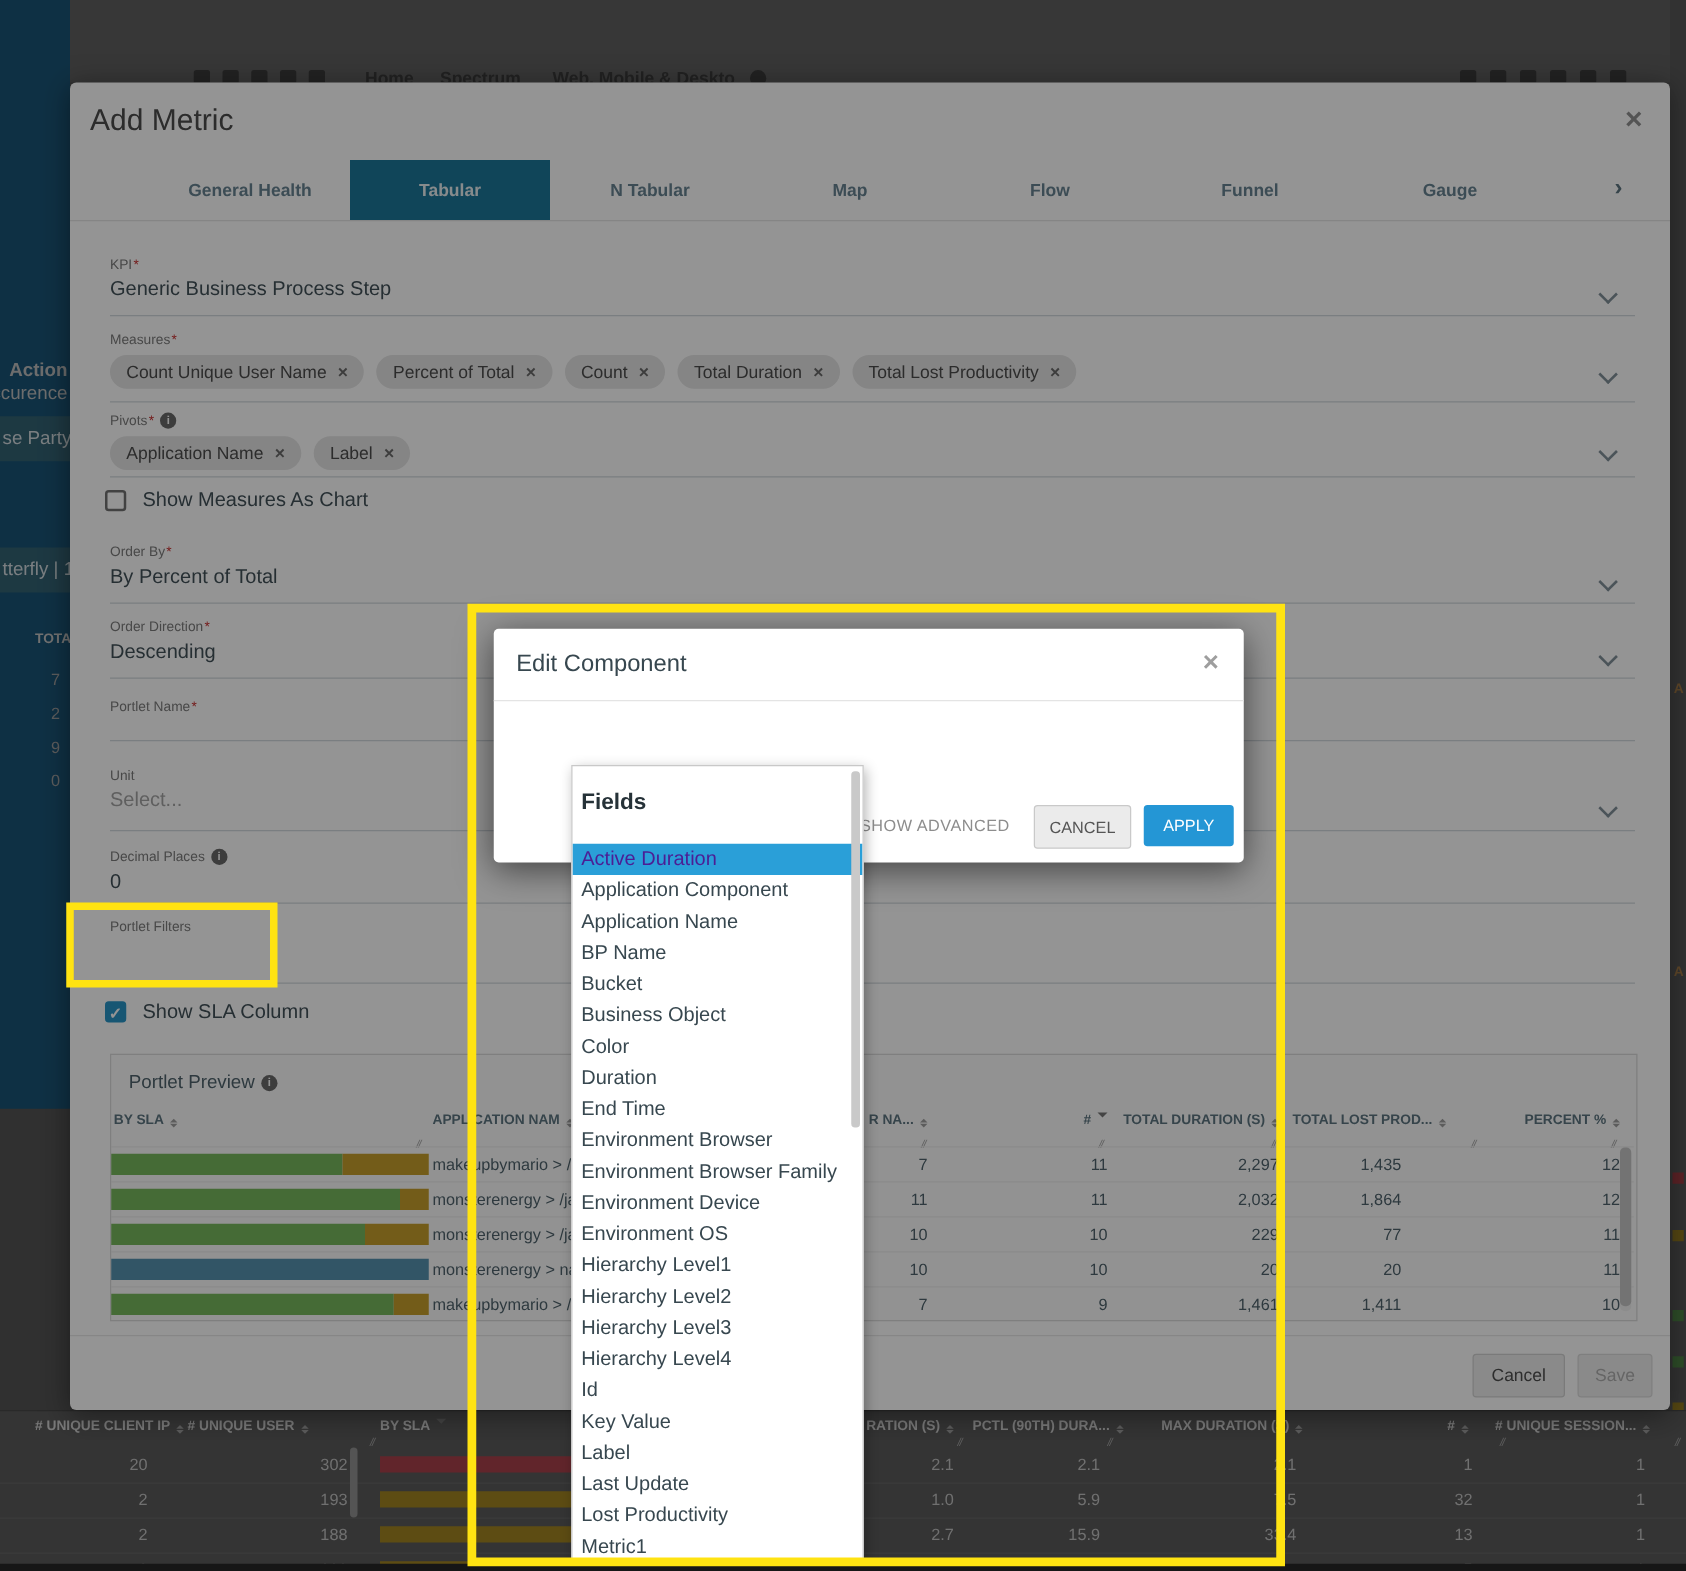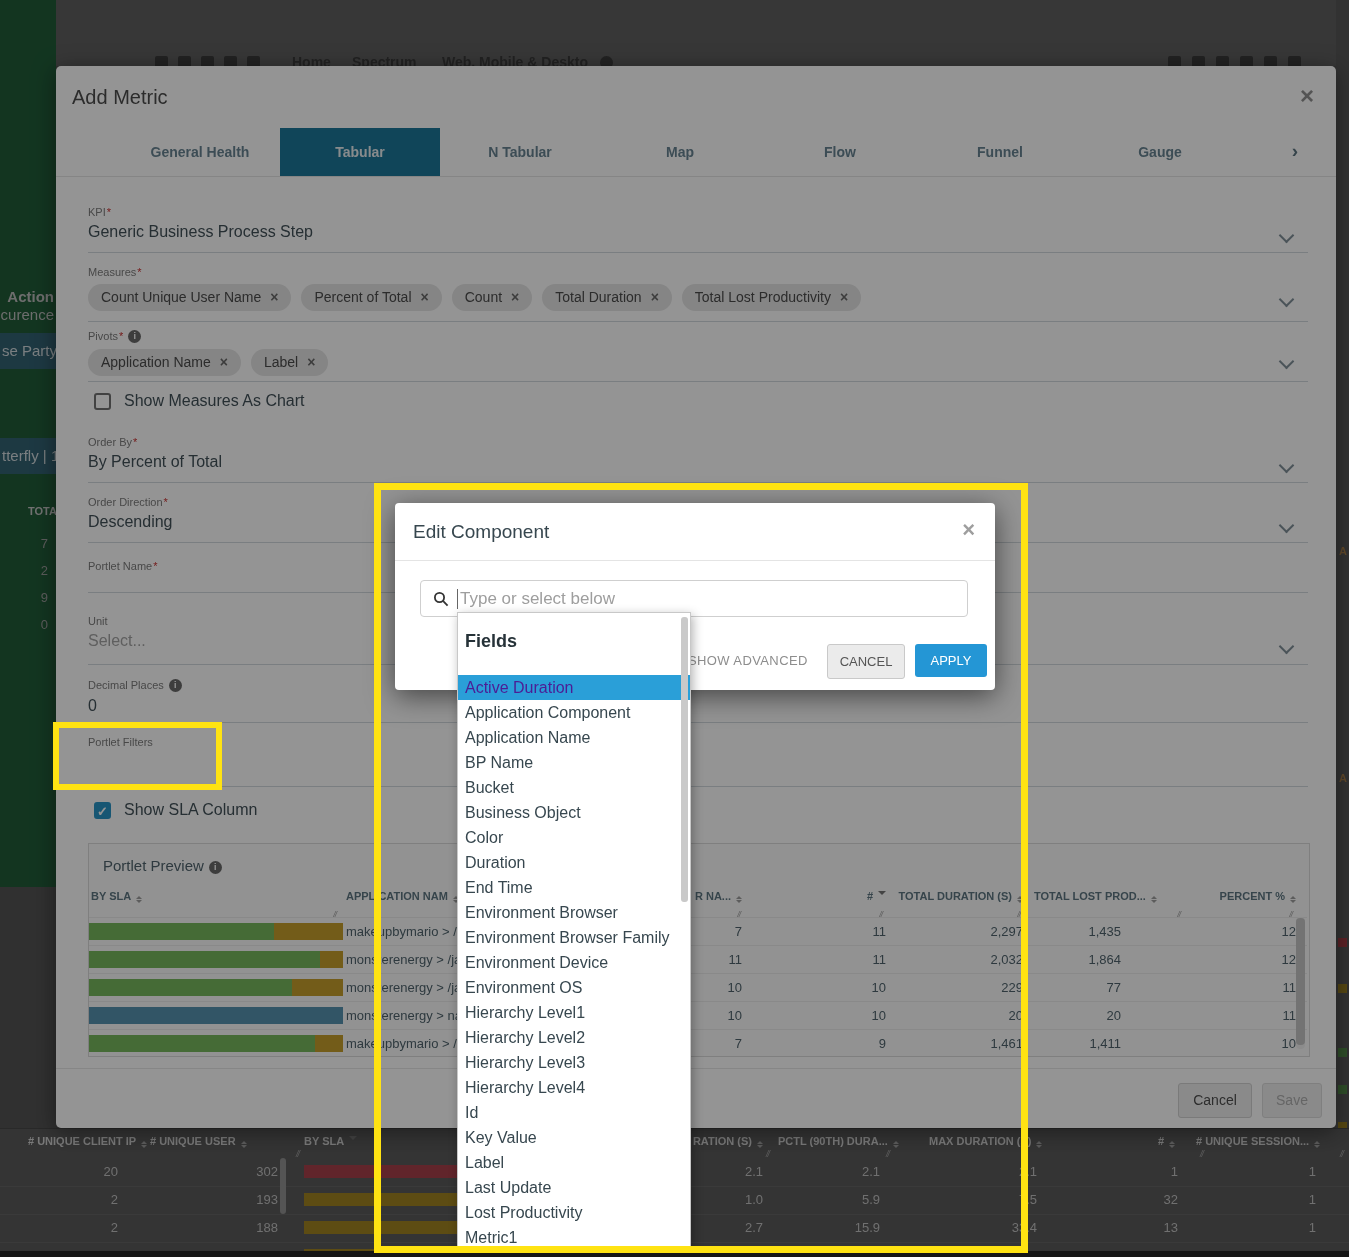--- a/index.html
+++ b/index.html
@@ -2,21 +2,21 @@
 <html><head>
 <meta charset="utf-8">
 <style>
   html,body{margin:0;padding:0;background:#222;}
   #screen{position:relative;width:1349px;height:1257px;overflow:hidden;background:#4a4a4a;
           font-family:"Liberation Sans",sans-serif;-webkit-font-smoothing:antialiased;}
   
   .bg-top{position:absolute;left:0;top:0;width:1349px;height:66px;background:#565656;overflow:hidden;z-index:1;}
   .bgicon{position:absolute;top:56px;width:13px;height:13px;background:#2f2f2f;border-radius:2px;}
   .bgnav{position:absolute;top:54px;font-size:14px;color:#2e2e2e;font-weight:bold;white-space:nowrap;}
-  .bg-left{position:absolute;left:0;top:0;width:56px;height:887px;background:#14532d;overflow:hidden;z-index:1;}
+  .bg-left{position:absolute;left:0;top:0;width:56px;height:887px;background:#0c4a6e;overflow:hidden;z-index:1;}
   .bgl-hdr{position:absolute;right:2px;font-size:15px;font-weight:bold;color:#b9b9b9;white-space:nowrap;}
   .bgl-teal{position:absolute;left:0;width:56px;height:36px;background:#27596b;color:#cfd8dc;font-size:15px;line-height:36px;padding-left:2px;white-space:nowrap;overflow:hidden;}
   .bgl-colhdr{position:absolute;left:28px;top:505px;font-size:11px;font-weight:bold;color:#c0c0c0;white-space:nowrap;}
   .bgl-num{position:absolute;left:10px;width:38px;text-align:right;font-size:13px;color:#9a9a9a;}
   .bgl-date{position:absolute;font-size:11px;color:#9a9a9a;transform:rotate(-50deg);white-space:nowrap;}
   .bg-right{position:absolute;left:1336px;top:0;width:13px;height:1257px;background:#4e4e4e;overflow:hidden;z-index:1;}
   .bgr-sq{position:absolute;left:2px;width:9px;height:9px;}
   .bgr-txt{position:absolute;left:3px;font-size:11px;font-weight:bold;color:#a3763d;}
   .bg-btm{position:absolute;left:0;top:1128px;width:1349px;height:129px;background:#515151;overflow:hidden;z-index:2;border-top:1px solid #3c3c3c;}
   .bth{position:absolute;top:6px;font-size:11px;font-weight:bold;color:#cfcfcf;white-space:nowrap;}
@@ -35,39 +35,39 @@
   .sort{display:inline-flex;flex-direction:column;margin-left:5px;vertical-align:1px;}
   .sort i{display:block;width:0;height:0;border:3px solid transparent;}
   .sort .su{border-bottom-color:#9a9a9a;margin-bottom:1px;}
   .sort .sd{border-top-color:#9a9a9a;}
   .sort.desc .sd{border-width:4px;border-top-color:#6d6d6d;}
   .grip{position:absolute;font-size:9px;color:#9e9e9e;font-style:italic;letter-spacing:-1px;}
   .grip::after{content:"//";}
   
   .modal{position:absolute;left:56px;top:66px;width:1280px;height:1062px;background:#fff;border-radius:5px;
          box-shadow:0 4px 22px rgba(0,0,0,.5);z-index:10;overflow:hidden;}
-  .m-title{position:absolute;left:16px;top:0;height:62px;line-height:62px;font-size:20px;color:#424242;}
+  .m-title{position:absolute;left:16px;top:0;height:62px;line-height:62px;font-size:24px;color:#424242;}
   .m-close{position:absolute;right:22px;top:16px;font-size:24px;font-weight:bold;color:#8a8a8a;cursor:pointer;}
   .m-tabs{position:absolute;left:64px;top:62px;height:48px;display:flex;}
   .m-tabs-wrap{position:absolute;left:0;top:62px;width:1280px;height:48px;border-bottom:1px solid #e3e3e3;}
   .tab{width:160px;height:48px;line-height:48px;text-align:center;font-size:14px;font-weight:bold;color:#5f7d8c;cursor:pointer;}
   .tab.active{background:#0f6f94;color:#e8eef1;}
   .tabs-more{position:absolute;right:38px;top:74px;font-size:19px;font-weight:bold;color:#546e7a;cursor:pointer;}
   .fld{position:absolute;left:32px;width:1220px;border-bottom:1px solid #cfd8dc;}
   .lbl{font-size:11px;color:#757575;}
   .req{color:#c62828;margin-left:1px;font-size:11px;}
   .val{font-size:16px;color:#37474f;margin-top:5px;white-space:nowrap;}
   .val.ph{color:#9e9e9e;}
   .chev{position:absolute;width:9px;height:9px;border-right:2px solid #7a8a94;border-bottom:2px solid #7a8a94;transform:rotate(45deg);right:16px;}
   .chips{display:flex;gap:10px;margin-top:6px;}
   .chip{height:27px;line-height:27px;background:#e3e3e3;border-radius:14px;padding:0 13px;font-size:14px;color:#424242;white-space:nowrap;}
   .chip .x{font-weight:bold;color:#616161;margin-left:9px;cursor:pointer;}
   .info{display:inline-block;width:13px;height:13px;border-radius:50%;background:#616161;color:#fff;
         font-size:9px;line-height:13px;text-align:center;font-weight:bold;margin-left:5px;vertical-align:1px;}
-  .chkrow{position:absolute;left:38px;display:flex;align-items:center;}
+  .chkrow{position:absolute;left:28px;display:flex;align-items:flex-start;}
   .cbox{width:17px;height:17px;border:2px solid #6b6b6b;border-radius:3px;box-sizing:border-box;}
   .cbox.on{background:#1d8fc4;border-color:#1d8fc4;color:#fff;font-size:13px;line-height:16px;text-align:center;font-weight:bold;}
   .chkrow .val{margin:0 0 0 13px;}
   
   .pvbox{position:absolute;left:32px;top:777px;width:1220px;height:212px;border:1px solid #d9d9d9;background:#fcfcfc;}
   .pv-title{position:absolute;left:14px;top:13px;font-size:15px;color:#455a64;}
   .pvh{position:absolute;top:46px;font-size:11px;font-weight:bold;color:#546e7a;white-space:nowrap;}
   .pcol0{left:2px;} .pcol1{left:257px;}
   .pcol2{left:553px;width:100px;text-align:right;}
   .pcol3{left:717px;width:80px;text-align:right;}
@@ -445,28 +445,20 @@
     </div>
   </div>
 
   <div class="overlay"></div>
 
   <div class="dialog">
     <div class="d-head">
       <span class="d-title">Edit Component</span>
       <span class="d-close">×</span>
     </div>
-    <div class="d-search">
-      <svg width="16" height="16" viewBox="0 0 16 16">
-        <circle cx="6.5" cy="6.5" r="4.6" fill="none" stroke="#333" stroke-width="1.8"></circle>
-        <line x1="10.2" y1="10.2" x2="14.6" y2="14.6" stroke="#333" stroke-width="1.8"></line>
-      </svg>
-      <span class="caret"></span>
-      <span class="d-ph">Type or select below</span>
-    </div>
     <span class="d-adv">SHOW ADVANCED</span>
     <div class="btn dcancel">CANCEL</div>
     <div class="btn dapply">APPLY</div>
   </div>
 
   <div class="dropdown">
     <div class="dd-head">Fields</div>
     <div class="dd-items" id="dd-items">
         <div class="dd-item sel">Active Duration</div>
         <div class="dd-item">Application Component</div>

